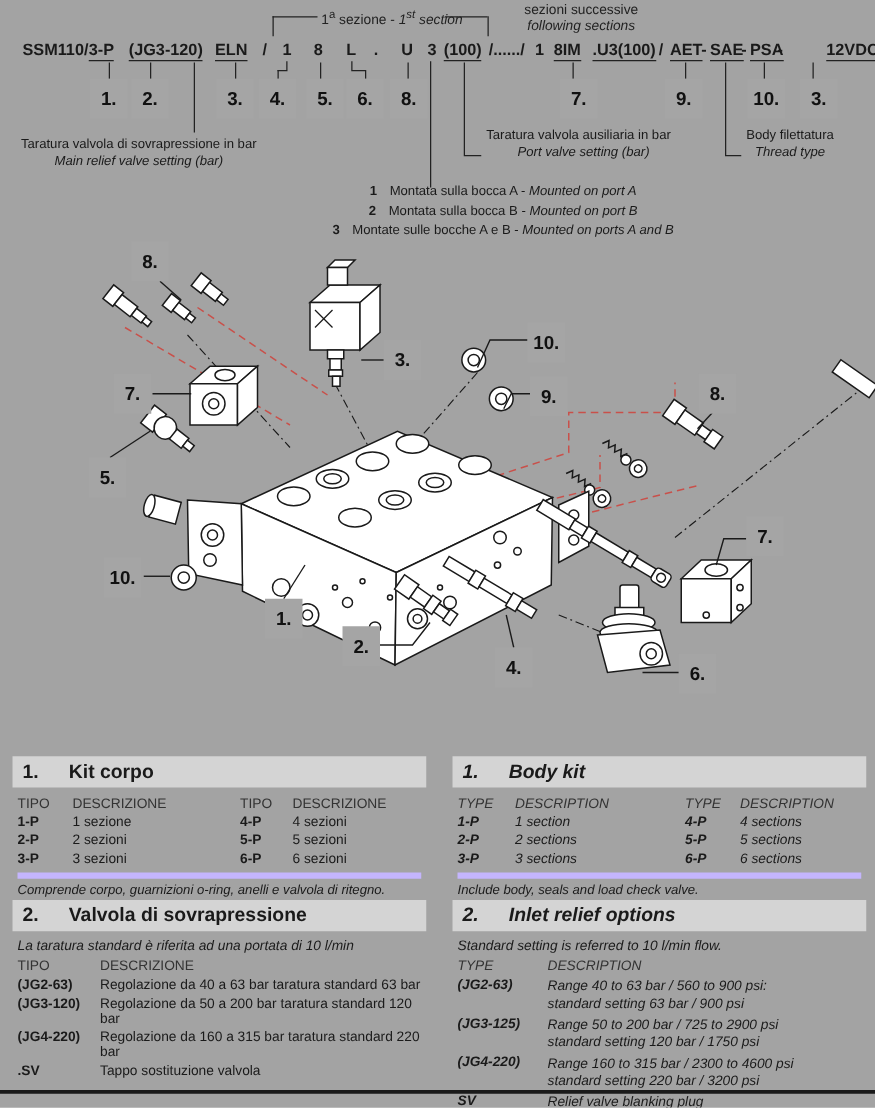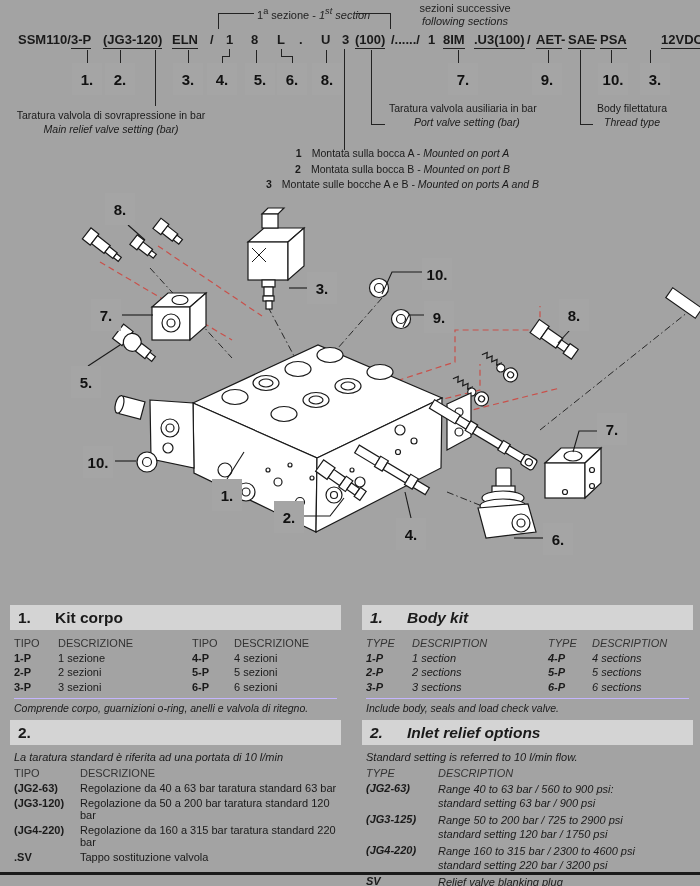--- a/index.html
+++ b/index.html
@@ -29,21 +29,21 @@
   svg .red  { fill:none; stroke:#c9504a; stroke-width:1.2; stroke-dasharray:6 4; }
 
   
   .sect { position:absolute; }
   .band { height:25px; background:#d4d4d4; display:flex; align-items:center; font-weight:bold; font-size:15.5px; }
   .band .num { width:45px; padding-left:8px; }
   .tbl4 { display:grid; grid-template-columns:44px 134px 42px 105px; row-gap:2.5px; padding:7px 4px 0 4px; font-size:11px; }
   .tbl2 { display:grid; grid-template-columns:66px 1fr; row-gap:3px; padding:2px 4px 0 4px; font-size:11px; }
   .hdr { color:#333; }
   .bold { font-weight:bold; }
-  .noteline { border-top:1px solid #c4b5fd; margin:5px 4px 0 4px; padding-top:3px; font-size:10.5px; font-style:italic; }
+  .noteline { border-top:5px solid #c4b5fd; margin:5px 4px 0 4px; padding-top:3px; font-size:10.5px; font-style:italic; }
   .introline { padding:6px 4px 2px 4px; font-size:11px; font-style:italic; }
   .desc2 div { line-height:14px; }
   .bottomrule { position:absolute; left:0; top:872px; width:700px; height:3px; background:#1a1a1a; }
 </style>
 </head>
 <body>
 
 <div class="page">
 
   <div class="vline" style="left:218px;top:13px;height:16px;"></div>
@@ -409,20 +409,21 @@
       <span>3 sections</span>
       <span class="bold">6-P</span>
       <span>6 sections</span>
     </div>
     <div class="noteline">Include body, seals and load check valve.</div>
   </div>
 
   <div class="sect" style="left:10px;top:720px;width:331px;">
     <div class="band">
       <span class="num">2.</span>
+      <span>Valvola di sovrapressione</span>
     </div>
     <div class="introline">La taratura standard è riferita ad una portata di 10 l/min</div>
     <div class="tbl2">
       <span class="hdr">TIPO</span>
       <span class="hdr">DESCRIZIONE</span>
       <span class="bold">(JG2-63)</span>
       <span>Regolazione da 40 a 63 bar taratura standard 63 bar</span>
       <span class="bold">(JG3-120)</span>
       <span>Regolazione da 50 a 200 bar taratura standard 120 bar</span>
       <span class="bold">(JG4-220)</span>

